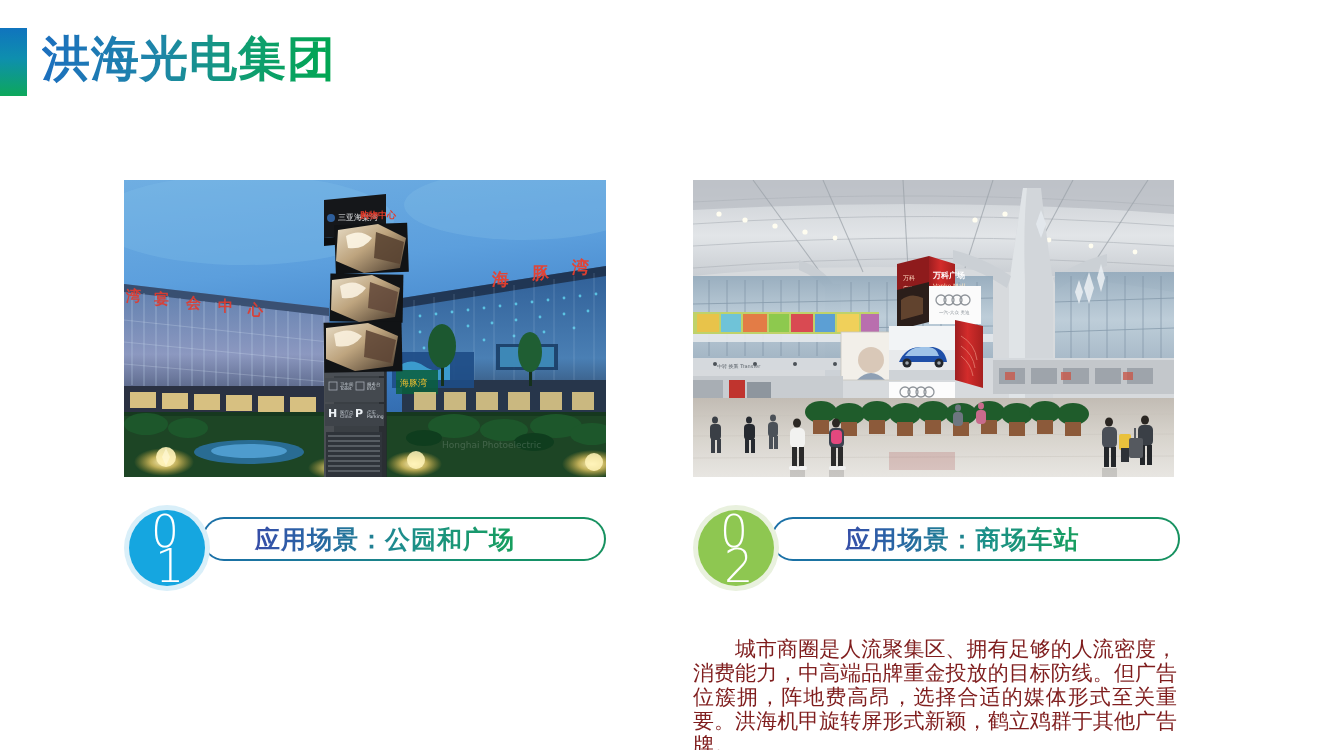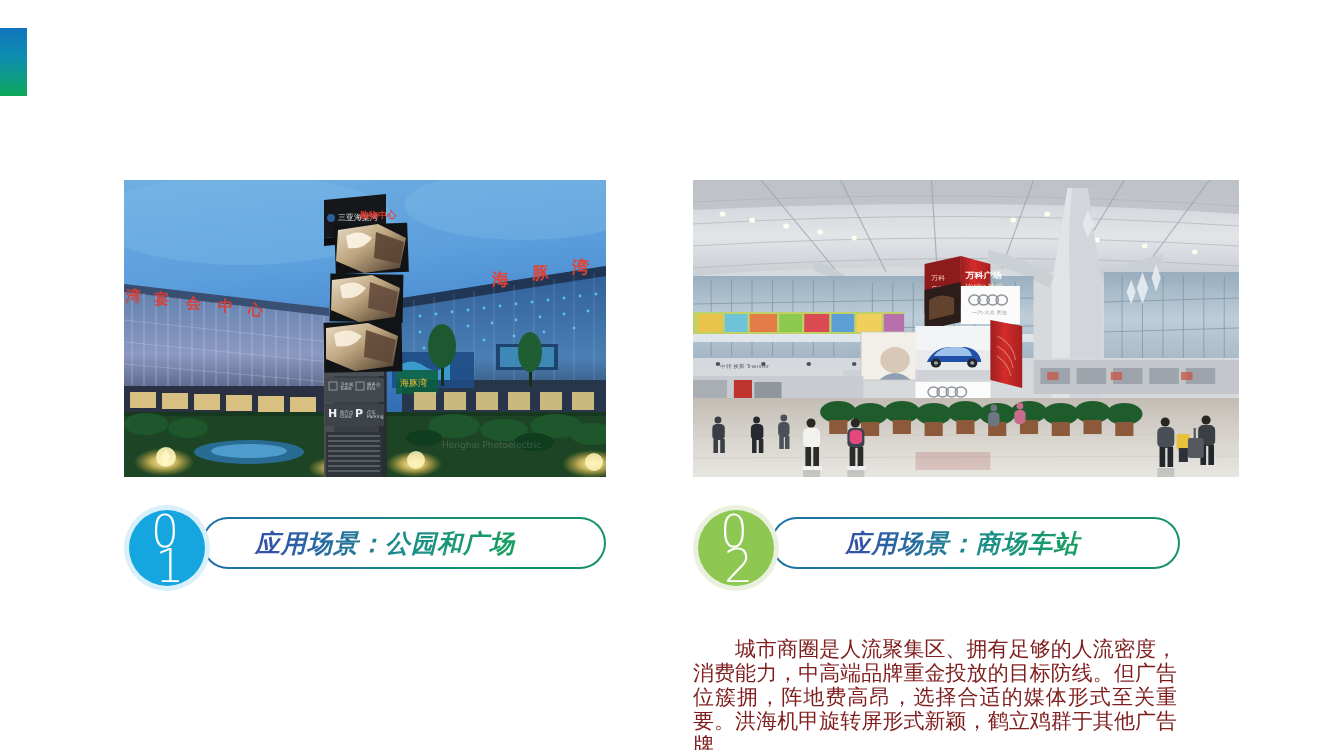--- a/index.html
+++ b/index.html
@@ -25,38 +25,37 @@
     -webkit-background-clip:text;background-clip:text;
     -webkit-text-fill-color:transparent;color:transparent;
   }
   .col-left{left:124px;width:482px;}
 
   
   .photo{
     position:absolute;top:180px;width:482px;height:297px;
     overflow:hidden;background:#23303d;
   }
-  .photo-right{width:546px;height:297px;}
+  .photo-right{width:481px;height:297px;}
   .photo svg{display:block;width:100%;height:100%;}
 
   
   .caption-row{position:absolute;top:505px;height:86px;}
   .cap-left{left:124px;width:482px;}
   .cap-right{left:693px;width:487px;}
 
   .pill{
-    position:absolute;left:78px;top:12px;right:0;height:52px;
+    position:absolute;left:78px;top:12px;right:0;height:44px;
     border-radius:32px;
     background:
       linear-gradient(#fff,#fff) padding-box,
       linear-gradient(90deg,#1A6FA8 0%,#1C7C95 35%,#14916F 65%,#16915F 100%) border-box;
     border:2px solid transparent;
     display:flex;align-items:center;justify-content:center;
     box-sizing:border-box;
-    font-style:italic;
   }
   .pill-text{
     font-size:25px;font-weight:600;letter-spacing:1px;white-space:nowrap;
     background:linear-gradient(90deg,#3C43A8 0%,#2A63A6 25%,#1C8F8A 60%,#17A05A 100%);
     -webkit-background-clip:text;background-clip:text;
     -webkit-text-fill-color:transparent;color:transparent;
     padding-left:22px;padding-right:8px;
   }
   .cap-left .pill-text{transform:translateX(-26px);}
   .cap-right .pill-text{transform:translateX(-20px);text-align:center;}
@@ -97,20 +96,21 @@
     font-family:"DejaVu Serif","Liberation Serif",serif;
     text-indent:2em;text-align:justify;
   }
 </style>
 </head>
 <body>
 
 <div class="slide">
 
   <div class="header-bar"></div>
+  <div class="header-title">洪海光电集团</div>
 
   <div class="photo col-left" style="left:124px;">
     <svg viewBox="0 0 482 297" preserveAspectRatio="none">
       <defs>
         <linearGradient id="sky1" x1="0" y1="0" x2="0.2" y2="1">
           <stop offset="0" stop-color="#6FAEE2"></stop>
           <stop offset="0.35" stop-color="#5C9FDD"></stop>
           <stop offset="0.7" stop-color="#3E7FC6"></stop>
           <stop offset="1" stop-color="#2B5E9E"></stop>
         </linearGradient>

